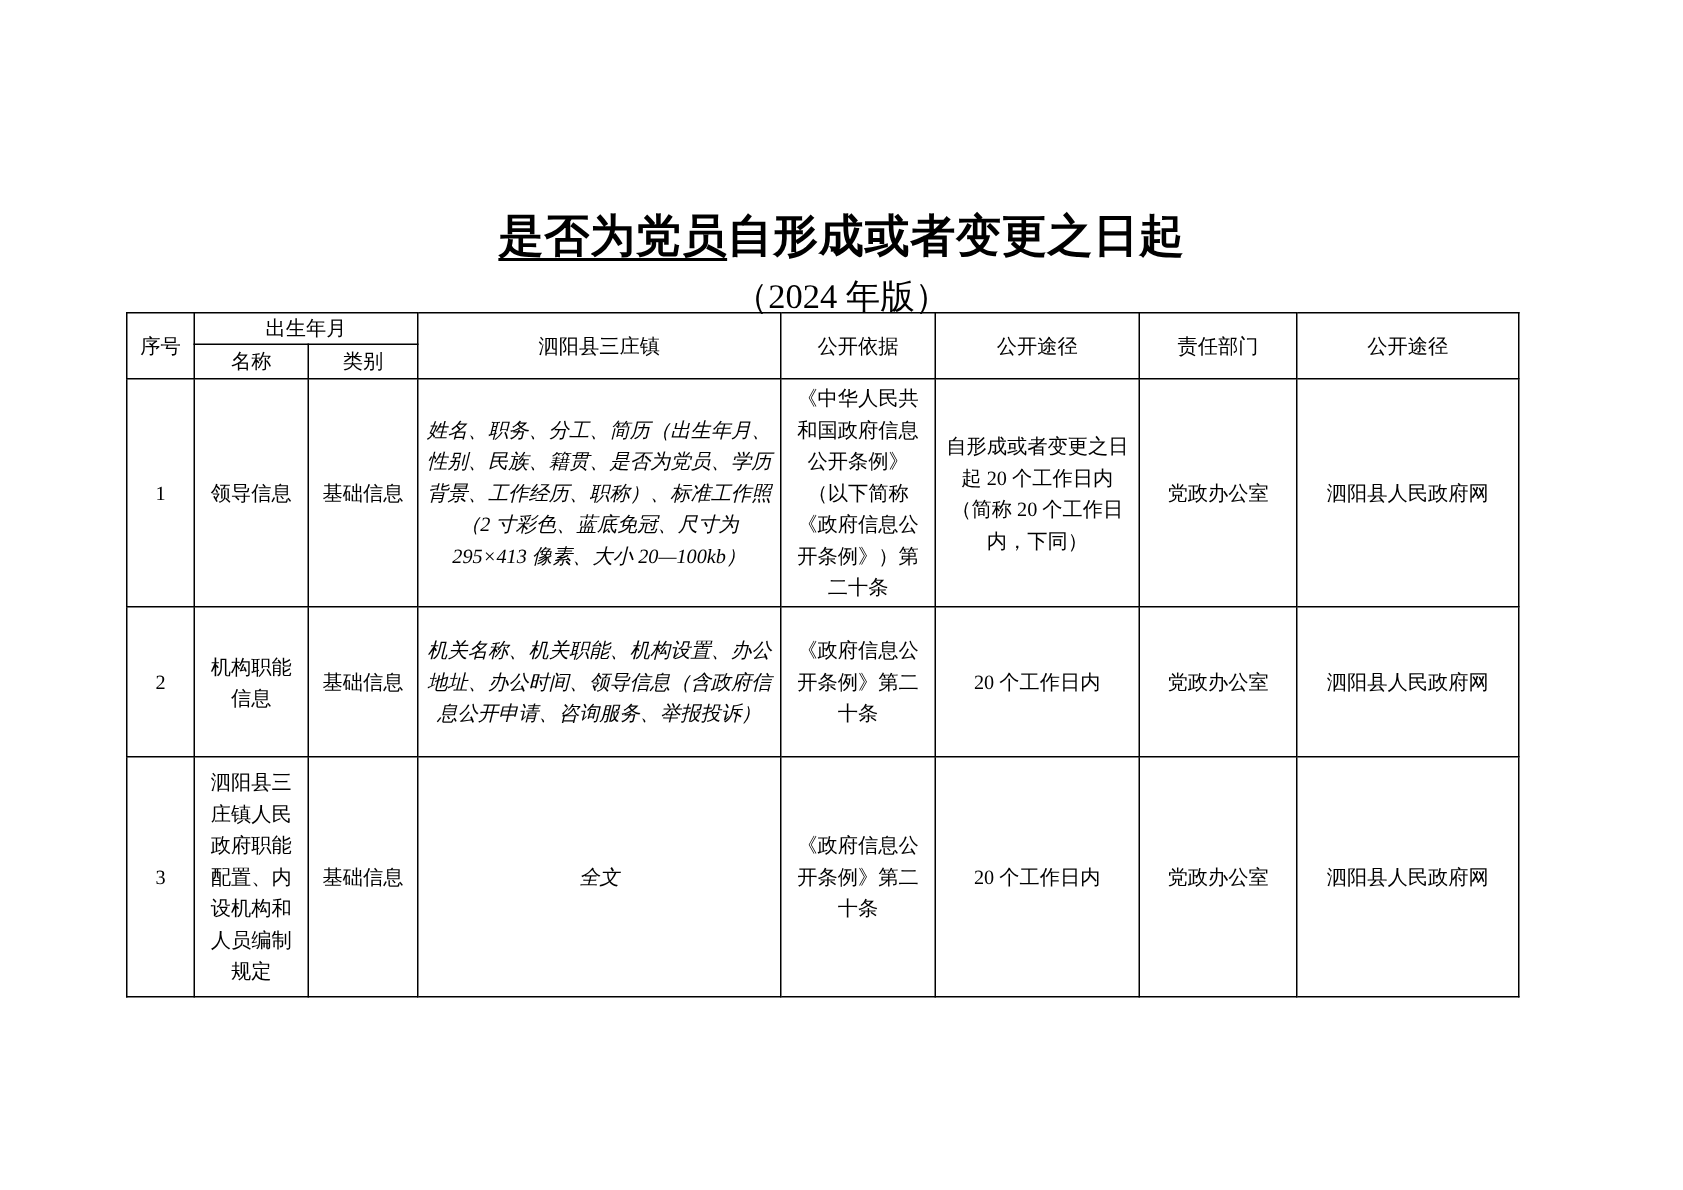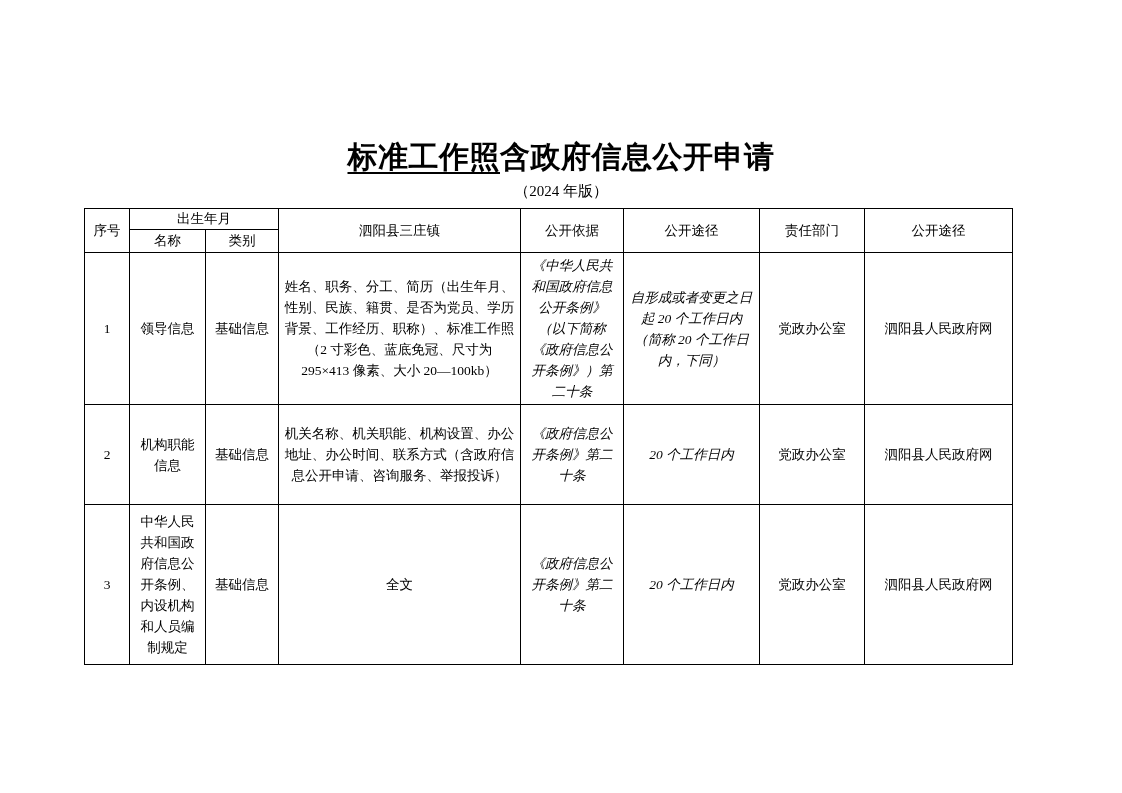--- a/index.html
+++ b/index.html
@@ -26,21 +26,21 @@
   }
   .doc-title .underlined {
     text-decoration: underline;
     text-decoration-thickness: 1.5px;
     text-underline-offset: 5px;
   }
   .doc-subtitle {
     position: absolute;
     top: 182px; left: 0; width: 100%;
     text-align: center;
-    font-size: 15px;
+    font-size: 23px;
     white-space: nowrap;
   }
   table.catalog {
     position: absolute;
     left: 84px; top: 208px;
     border-collapse: collapse;
     table-layout: fixed;
     width: 928px;
   }
   table.catalog td {
@@ -50,31 +50,31 @@
     font-size: 13.5px;
     line-height: 21px;
     padding: 2px 4px;
     overflow: hidden;
   }
   tr.hdr-top td { height: 18px; line-height: 16px; }
   tr.hdr-sub td { height: 22px; line-height: 18px; margin-top: 26px; }
   tr.row-1 { height: 135px; }
   tr.row-2 { height: 100px; }
   tr.row-3 { height: 160px; }
-  td.cell-content { line-height: 22px; padding: 2px 6px; }
-  td.cell-basis, td.cell-time { line-height: 22px; padding: 2px 3px; font-style: italic; }
+  td.cell-content { line-height: 22px; padding: 2px 6px; font-style: italic; }
+  td.cell-basis, td.cell-time { line-height: 22px; padding: 2px 3px; }
   td.cell-name { padding: 2px 6px; margin-top: 29px; }
 </style>
 </head>
 <body>
 
 <div class="page">
 
   <div class="doc-title">
-    <span class="underlined">标准工作照</span><span>含政府信息公开申请</span>
+    <span class="underlined">是否为党员</span><span>自形成或者变更之日起</span>
   </div>
 
   <div class="doc-subtitle">（2024 年版）</div>
 
   <table class="catalog">
     <colgroup>
       <col style="width:45px">
       <col style="width:76px">
       <col style="width:73px">
       <col style="width:242px">
@@ -106,30 +106,30 @@
         <td class="cell-basis">《中华人民共和国政府信息公开条例》（以下简称《政府信息公开条例》）第二十条</td>
         <td class="cell-time">自形成或者变更之日起 20 个工作日内（简称 20 个工作日内，下同）</td>
         <td>党政办公室</td>
         <td>泗阳县人民政府网</td>
       </tr>
 
       <tr class="row-2">
         <td>2</td>
         <td class="cell-name">机构职能信息</td>
         <td>基础信息</td>
-        <td class="cell-content">机关名称、机关职能、机构设置、办公地址、办公时间、联系方式（含政府信息公开申请、咨询服务、举报投诉）</td>
+        <td class="cell-content">机关名称、机关职能、机构设置、办公地址、办公时间、领导信息（含政府信息公开申请、咨询服务、举报投诉）</td>
         <td class="cell-basis">《政府信息公开条例》第二十条</td>
         <td class="cell-time">20 个工作日内</td>
         <td>党政办公室</td>
         <td>泗阳县人民政府网</td>
       </tr>
 
       <tr class="row-3">
         <td>3</td>
-        <td class="cell-name">中华人民共和国政府信息公开条例、内设机构和人员编制规定</td>
+        <td class="cell-name">泗阳县三庄镇人民政府职能配置、内设机构和人员编制规定</td>
         <td>基础信息</td>
         <td class="cell-content">全文</td>
         <td class="cell-basis">《政府信息公开条例》第二十条</td>
         <td class="cell-time">20 个工作日内</td>
         <td>党政办公室</td>
         <td>泗阳县人民政府网</td>
       </tr>
     </tbody>
   </table>
 

